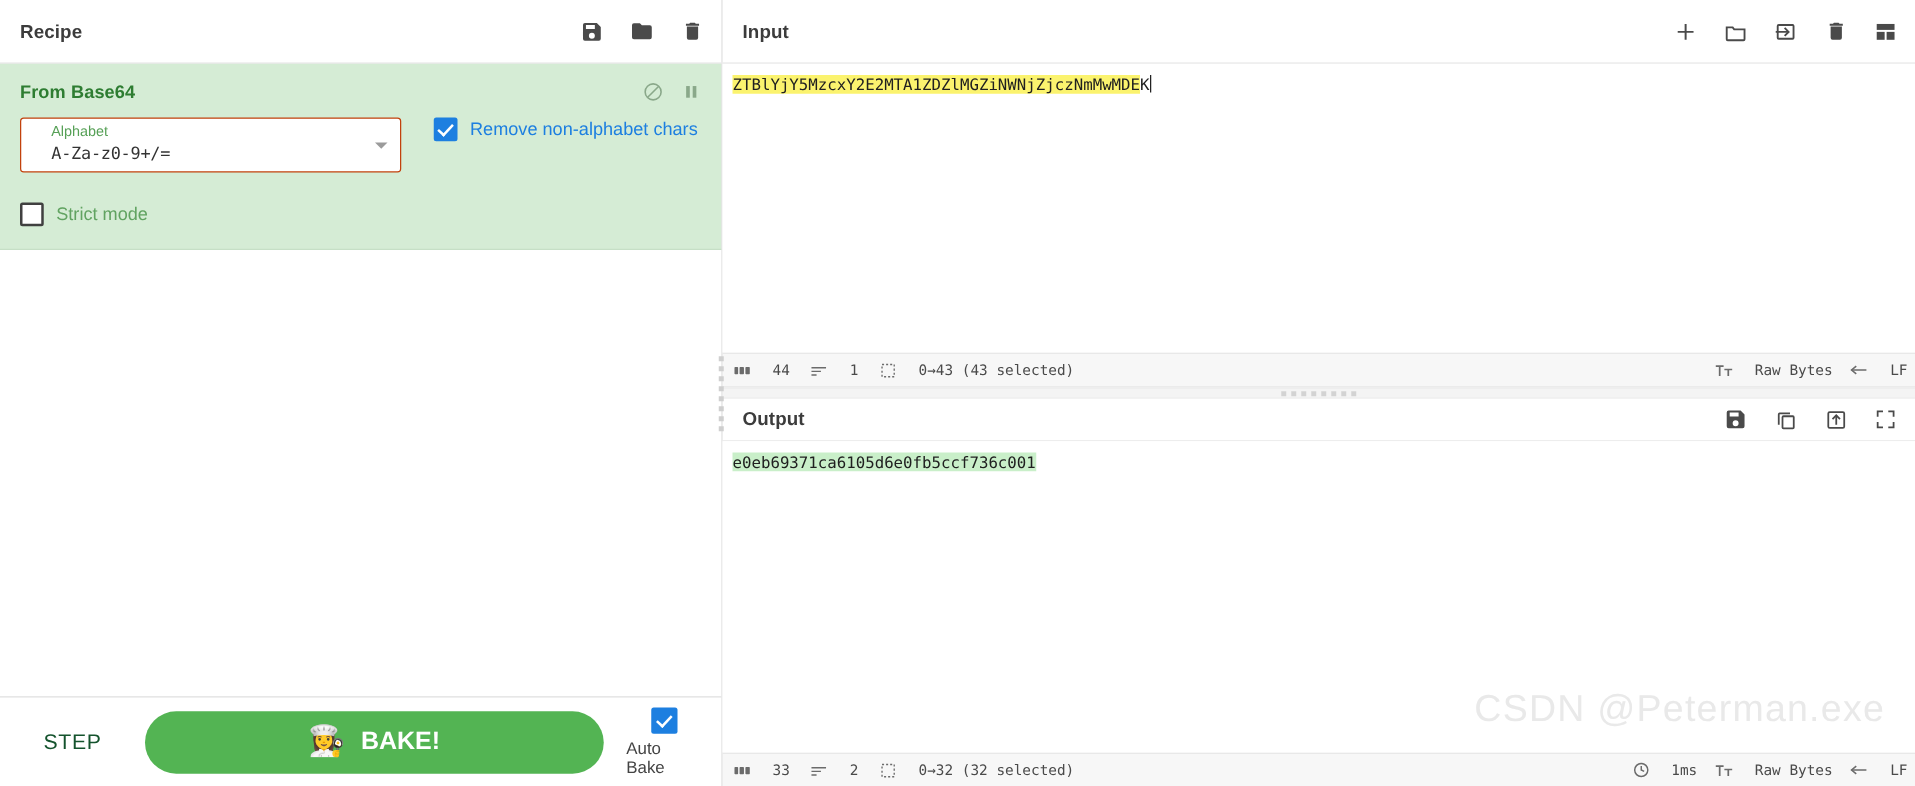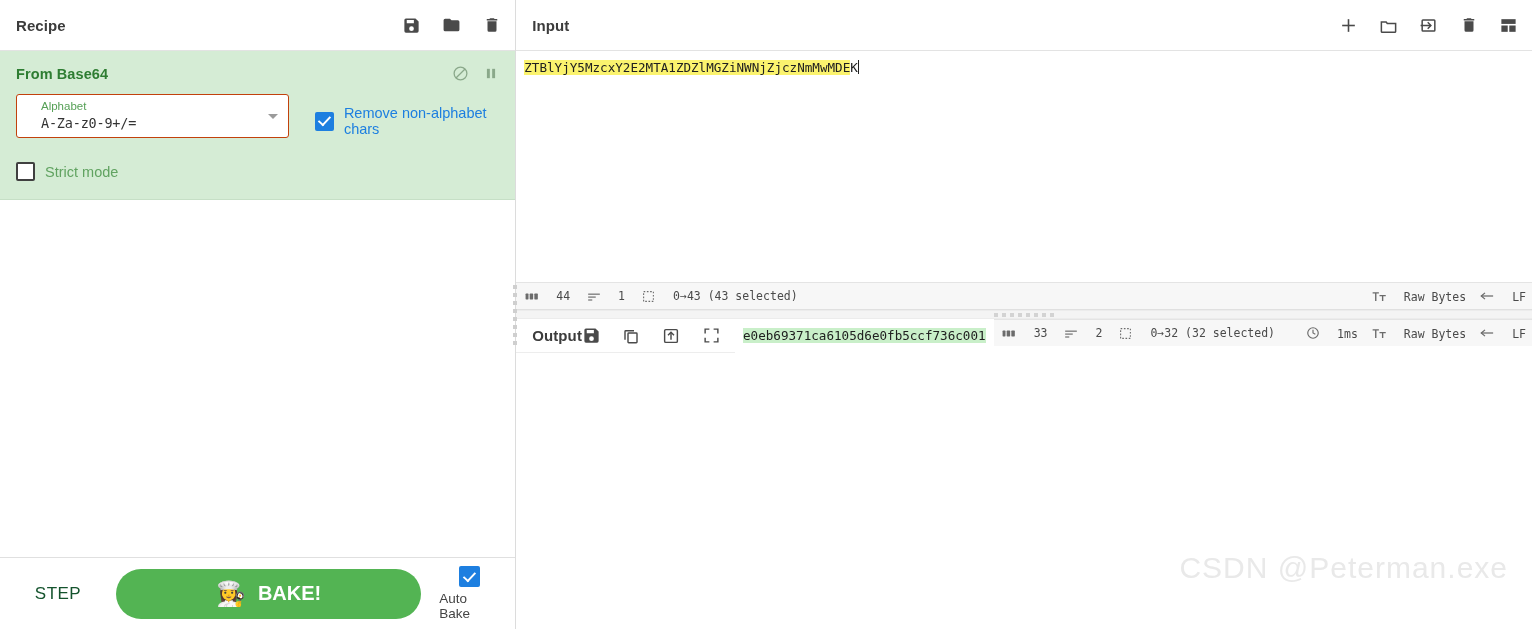--- a/index.html
+++ b/index.html
@@ -76,21 +76,21 @@
     font-family: "DejaVu Sans Mono", monospace;
     font-size: 13.5px; color: #333; line-height: 20px; letter-spacing: -0.2px;
   }
   .caret {
     position: absolute; right: 10px; top: 19px;
     width: 0; height: 0;
     border-left: 5px solid transparent;
     border-right: 5px solid transparent;
     border-top: 5px solid #9b9b9b;
   }
-  .cb-row { display: flex; align-items: center; margin-left: 26px; margin-top: 11px; cursor: pointer; }
+  .cb-row { display: flex; align-items: center; margin-left: 26px; cursor: pointer; }
   .cbox {
     width: 19px; height: 19px; border-radius: 2px;
     display: flex; align-items: center; justify-content: center;
     flex: none;
   }
   .cbox.checked { background: #1d7fe0; }
   .cbox.checked::after {
     content: ""; width: 5px; height: 10px;
     border: solid #fff; border-width: 0 2.3px 2.3px 0;
     transform: rotate(43deg) translate(-1px,-1px);
@@ -138,21 +138,21 @@
     cursor: col-resize; z-index: 5;
   }
   .v-splitter .dots {
     display: flex; flex-direction: column; gap: 4px;
   }
   .v-splitter .dots i { width: 4px; height: 4px; background: #cfcfcf; display: block; }
 
   
   .io-pane { flex: 1; display: flex; flex-direction: column; background: #fff; }
   .input-section { height: 310px; display: flex; flex-direction: column; border-bottom: 1px solid #e0e0e0;}
-  .output-section { flex: 1; display: flex; flex-direction: row; }
+  .output-section { flex: 1; display: flex; flex-direction: column; }
 
   .editor {
     flex: 1; position: relative; background: #fff;
     padding: 8px 8px 0 8px; overflow: hidden;
   }
   .code-line {
     font-family: "DejaVu Sans Mono", monospace;
     font-size: 12.6px; line-height: 17px;
     white-space: pre; color: #202020;
     letter-spacing: 0px;
@@ -164,21 +164,21 @@
   .status-bar {
     height: 27px; min-height: 27px;
     display: flex; align-items: center;
     background: #f7f7f7;
     border-top: 1px solid #e4e4e4;
     font-family: "DejaVu Sans Mono", monospace;
     font-size: 11.5px; color: #4a4a4a;
     padding: 0 6px 0 8px;
   }
   .st-group { display: flex; align-items: center; gap: 17px; margin-right: 16px; }
-  .st-group.right { margin-right: 0; margin-left: 14px; align-items: flex-end; }
+  .st-group.right { margin-right: 0; margin-left: 14px; }
   .st-icon { width: 15px; height: 15px; color: #6b6b6b; display:flex; align-items:center; justify-content:center;}
   .spacer { flex: 1; }
   .st-text { white-space: nowrap; }
 
   
   .h-splitter {
     height: 9px; min-height: 9px;
     background: #f4f4f4;
     border-top: 1px solid #ececec; border-bottom: 1px solid #ececec;
     display: flex; align-items: center; justify-content: center;

